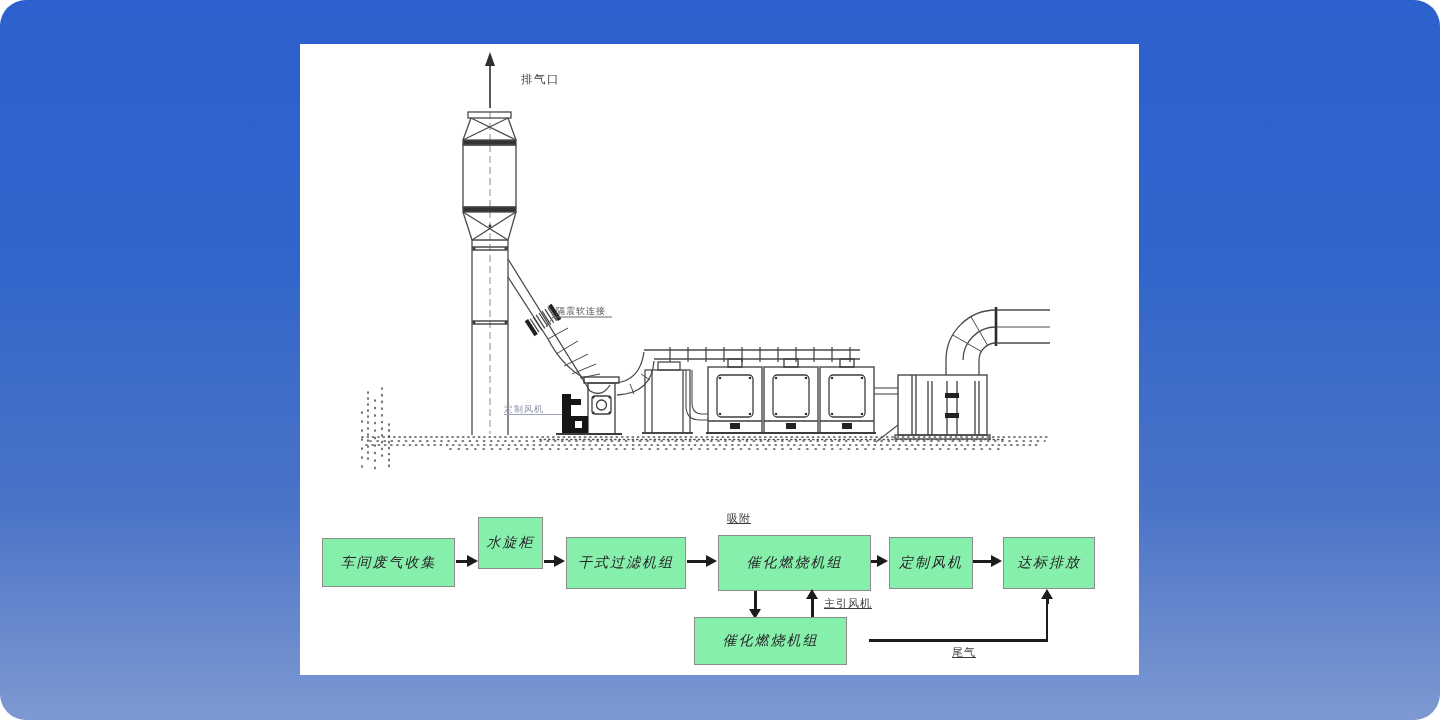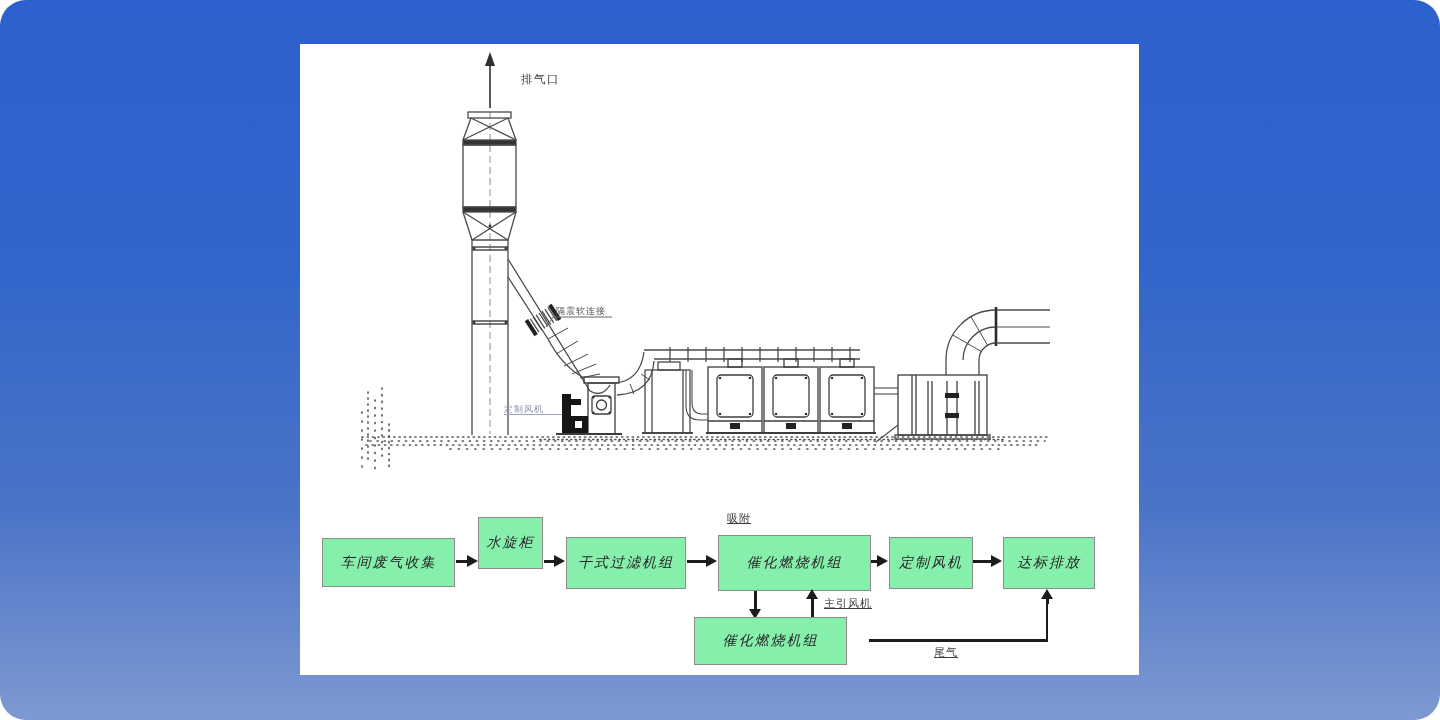--- a/index.html
+++ b/index.html
@@ -254,16 +254,16 @@
       <div class="note" style="left:413px;top:580px">脱附</div>
       <div class="varrow down" style="left:454px;top:547px;height:19px"></div>
       <div class="varrow up" style="left:511px;top:554px;height:19px"></div>
       <div class="note" style="left:524px;top:552px">主引风机</div>
 
       <div class="fbox" style="left:394px;top:573px;width:151px;height:46px">催化燃烧机组</div>
 
       <div class="hline" style="left:569px;top:595px;width:179px"></div>
       <div class="hline" style="left:745.5px;top:554px;width:2.6px;height:43px"></div>
       <div class="varrow up" style="left:745.5px;top:554px;height:6px"></div>
-      <div class="note" style="left:634px;top:601px">尾气</div>
+      <div class="note" style="left:652px;top:601px">尾气</div>
     </div>
   </div>
 </div>
 
 </body></html>

